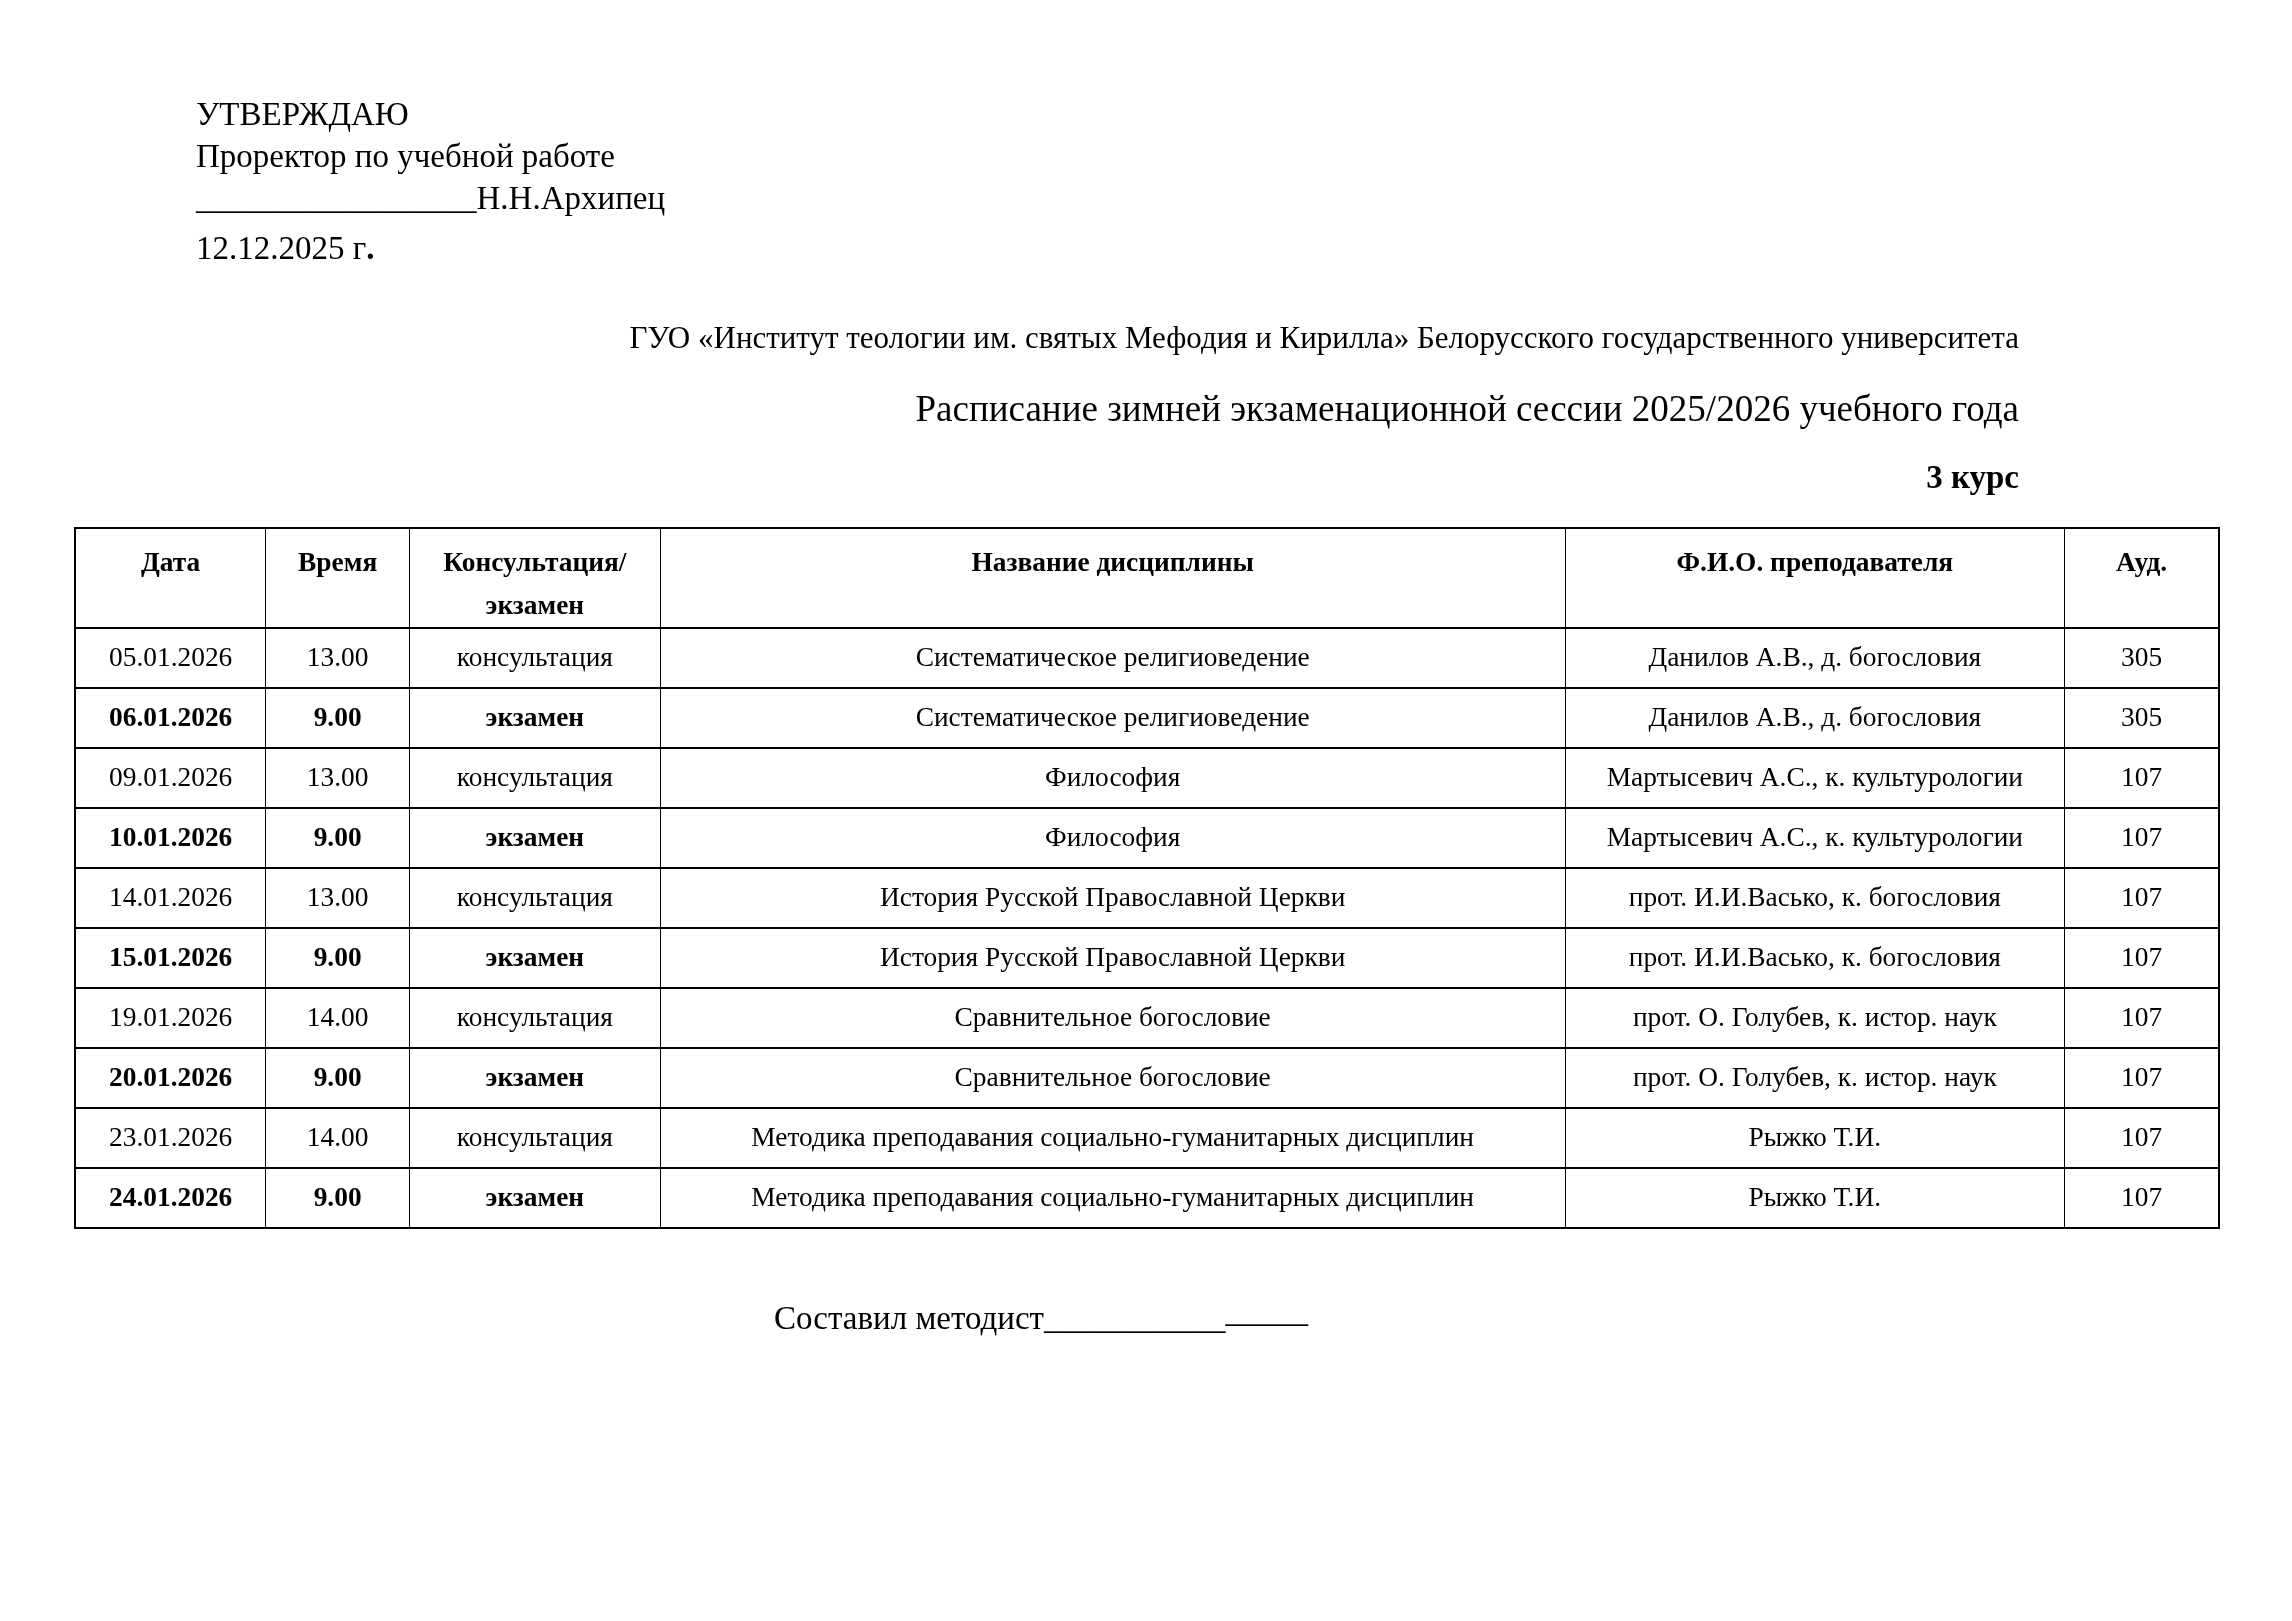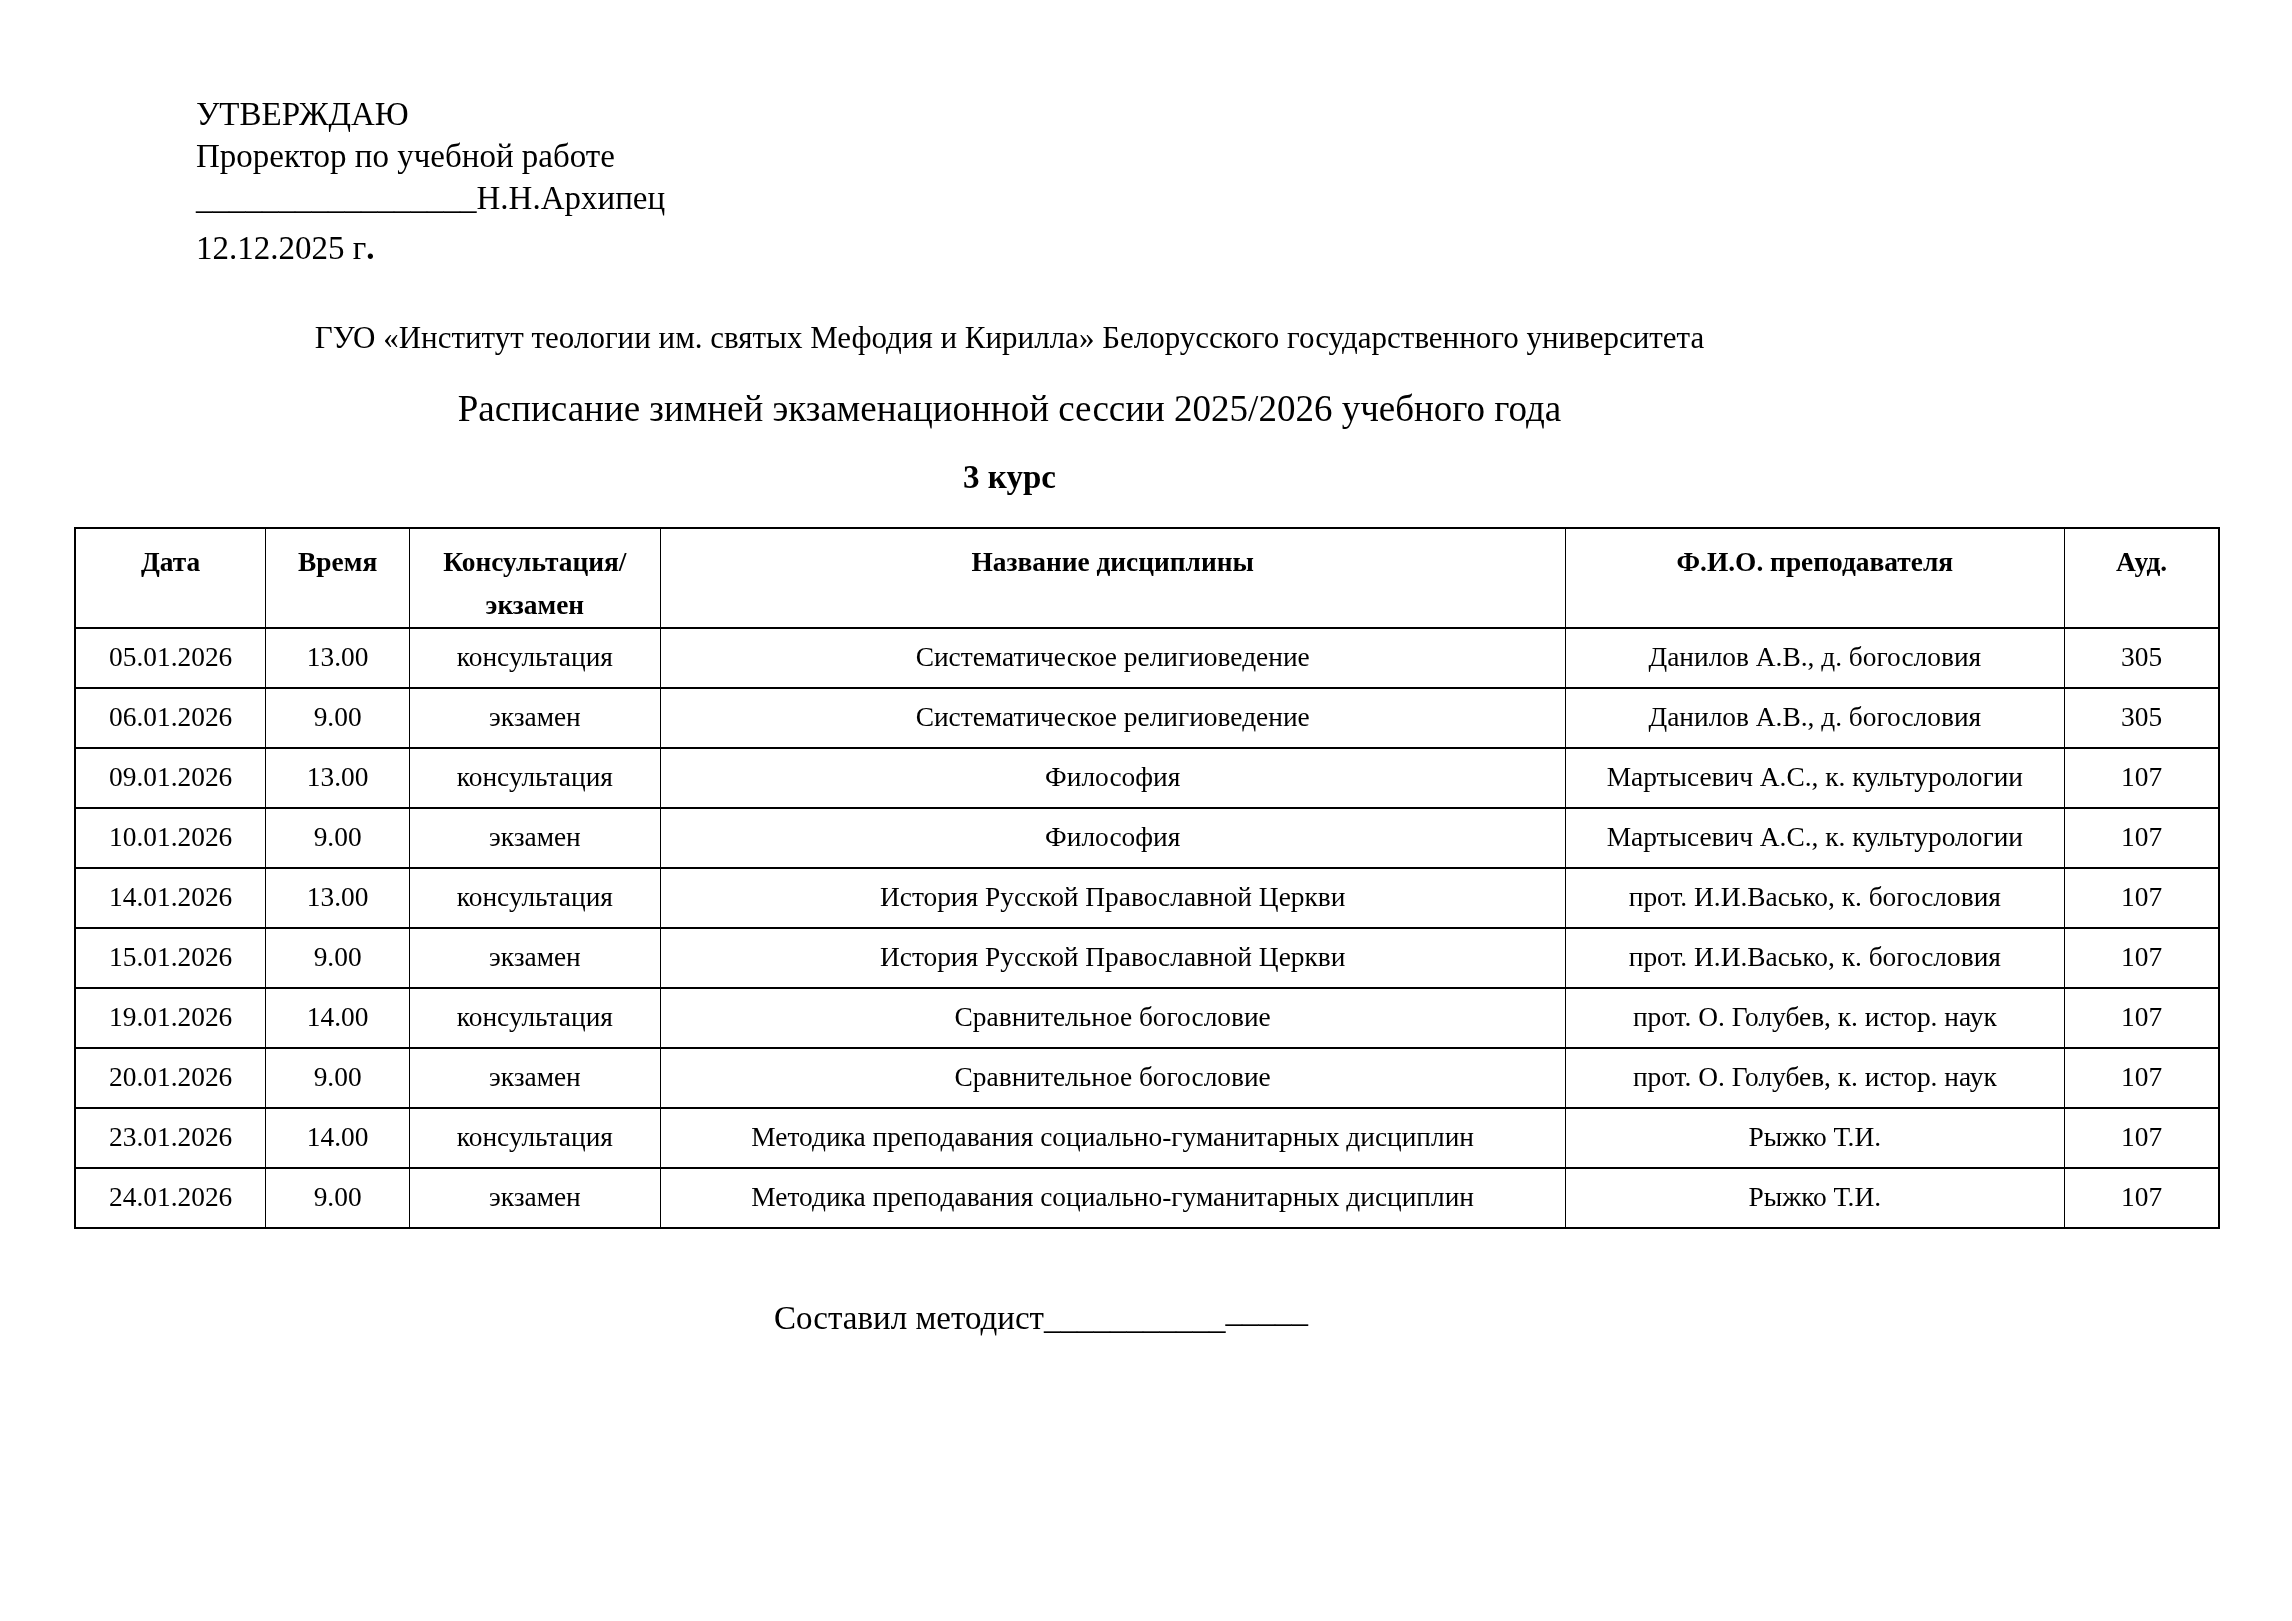--- a/index.html
+++ b/index.html
@@ -20,21 +20,21 @@
     line-height: 42px;
   }
   .approval .date-line {
     margin-top: 7.8px;
   }
   .approval .bold-dot {
     font-weight: bold;
   }
   .titles {
     width: 2019px;
-    text-align: center;
+    text-align: right;
     font-family: Liberation Serif, serif;
   }
   .title1 {
     margin-top: 51px;
     font-size: 31px;
   }
   .title2 {
     margin-top: 31px;
     font-size: 37px;
   }
@@ -68,21 +68,21 @@
     padding-top: 11.8px;
     height: 100px;
     white-space: pre-line;
     line-height: 43px;
   }
   table.schedule td {
     height: 60px;
     vertical-align: middle;
   }
   table.schedule td.b {
-    font-weight: normal;
+    font-weight: bold;
   }
   .footer {
     margin: 71px 0 0 774px;
     font-size: 33px;
   }
   .footer .line + .line {
     margin-top: 33px;
   }
   .raised {
     position: relative;

